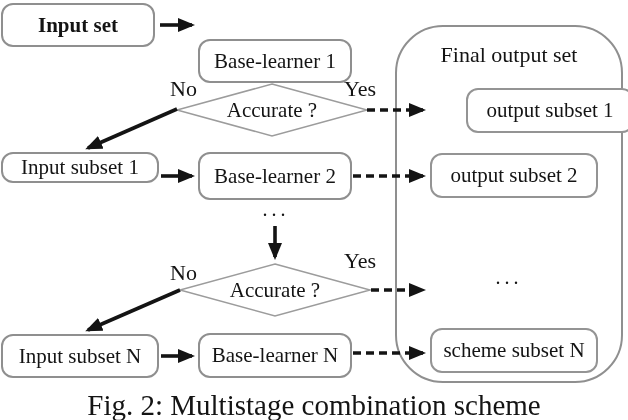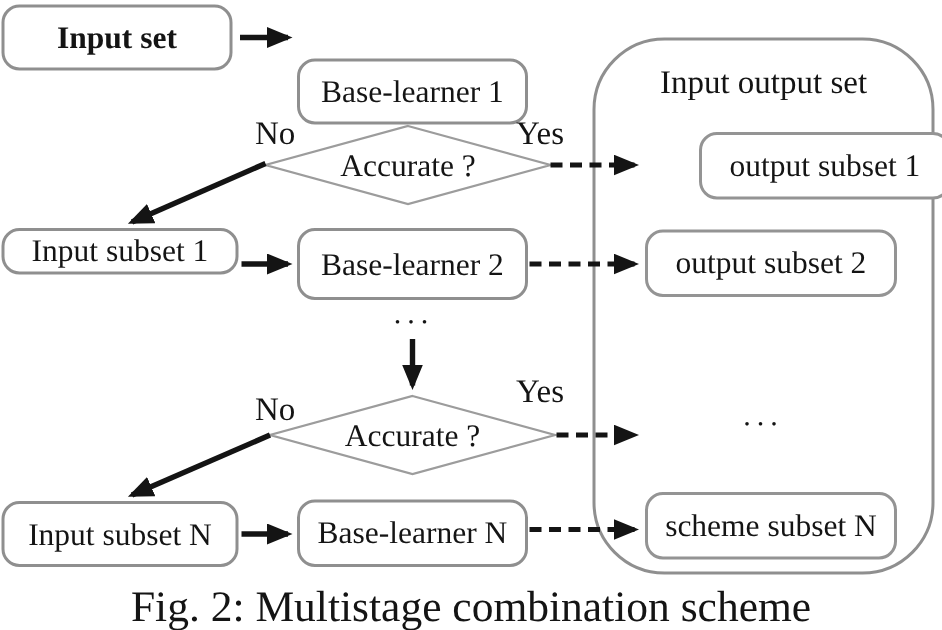--- a/index.html
+++ b/index.html
@@ -107,21 +107,21 @@
     <path d="M180,290 L88,330" stroke="#141414" stroke-width="3.6" fill="none" marker-end="url(#ah)"></path>
     <path d="M161,356 L192,356" stroke="#141414" stroke-width="3.6" fill="none" marker-end="url(#ah)"></path>
 
     <path d="M367,110 L423,110" stroke="#141414" stroke-width="3.4" stroke-dasharray="8 5" fill="none" marker-end="url(#ah)"></path>
     <path d="M353,176 L423,176" stroke="#141414" stroke-width="3.4" stroke-dasharray="8 5" fill="none" marker-end="url(#ah)"></path>
     <path d="M371,290 L423,290" stroke="#141414" stroke-width="3.4" stroke-dasharray="8 5" fill="none" marker-end="url(#ah)"></path>
     <path d="M353,353 L423,353" stroke="#141414" stroke-width="3.4" stroke-dasharray="8 5" fill="none" marker-end="url(#ah)"></path>
   </svg>
 
   <div class="big-container"></div>
-  <div class="txt final-title">Input output set</div>
+  <div class="txt final-title">Final output set</div>
 
   <div class="node n-input-set">Input set</div>
   <div class="node n-base1">Base-learner 1</div>
   <div class="node n-input-sub1">Input subset 1</div>
   <div class="node n-base2">Base-learner 2</div>
   <div class="node n-input-subN">Input subset N</div>
   <div class="node n-baseN">Base-learner N</div>
 
   <div class="node outbox out1">output subset 1</div>
   <div class="node outbox out2">output subset 2</div>

